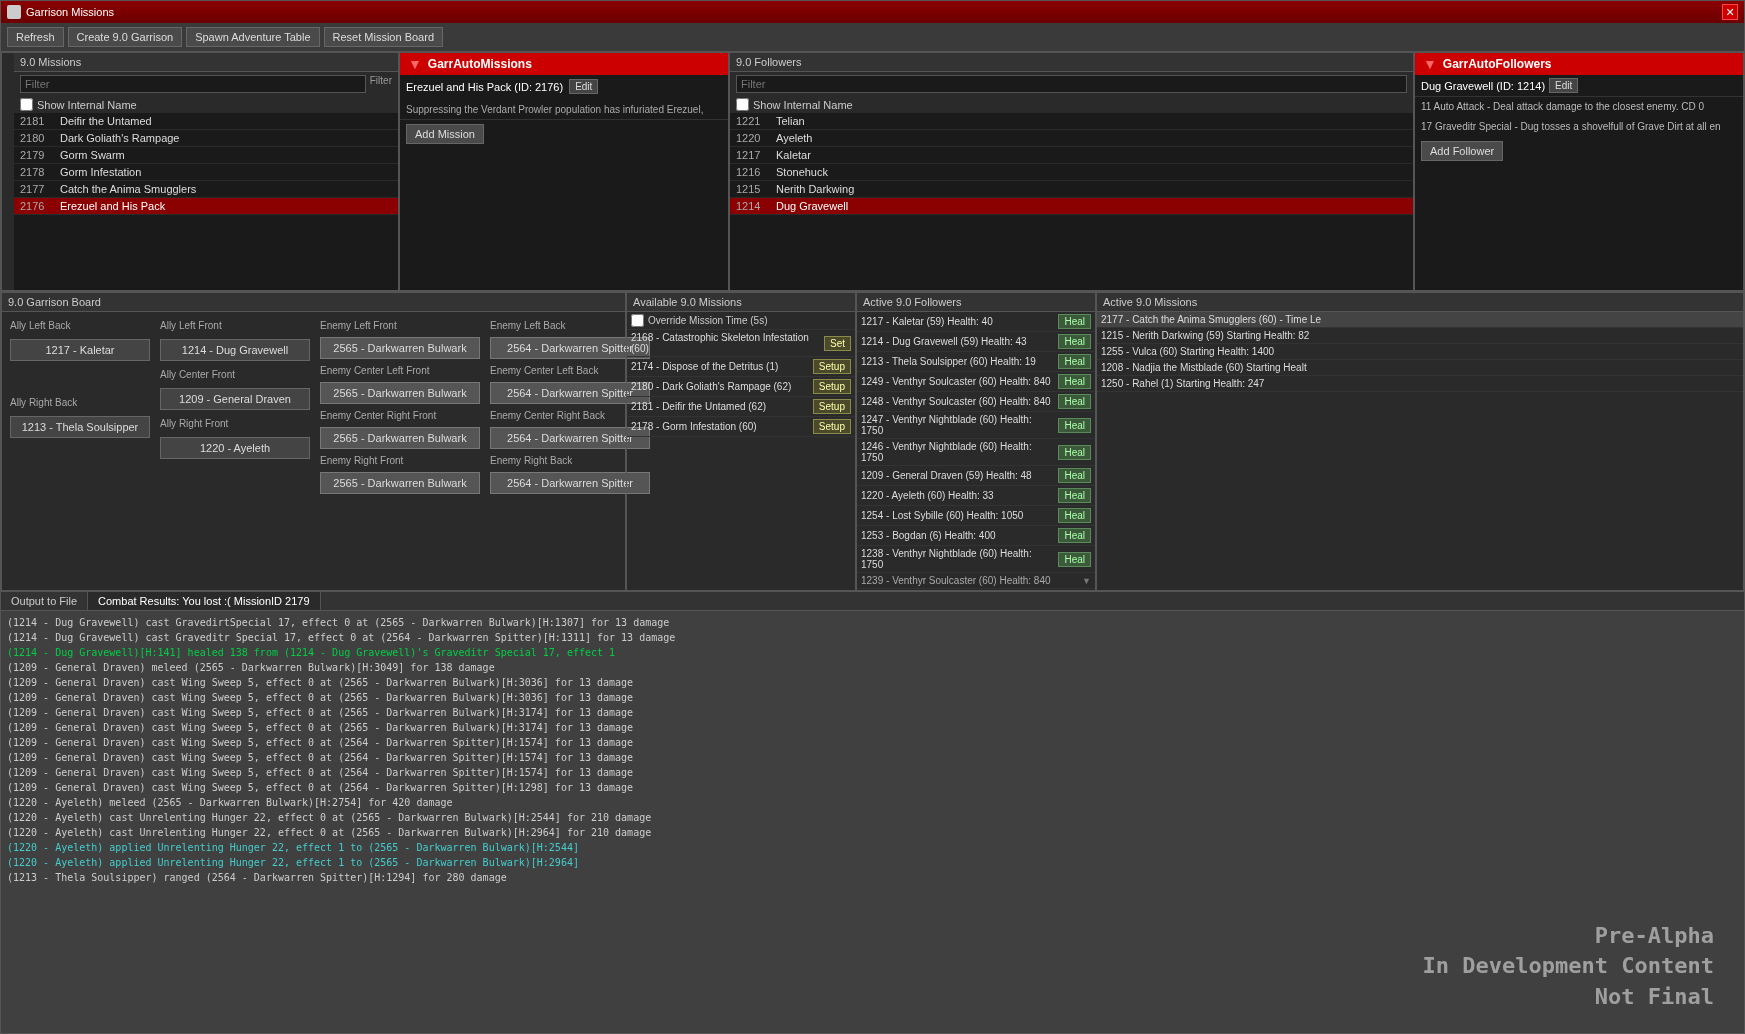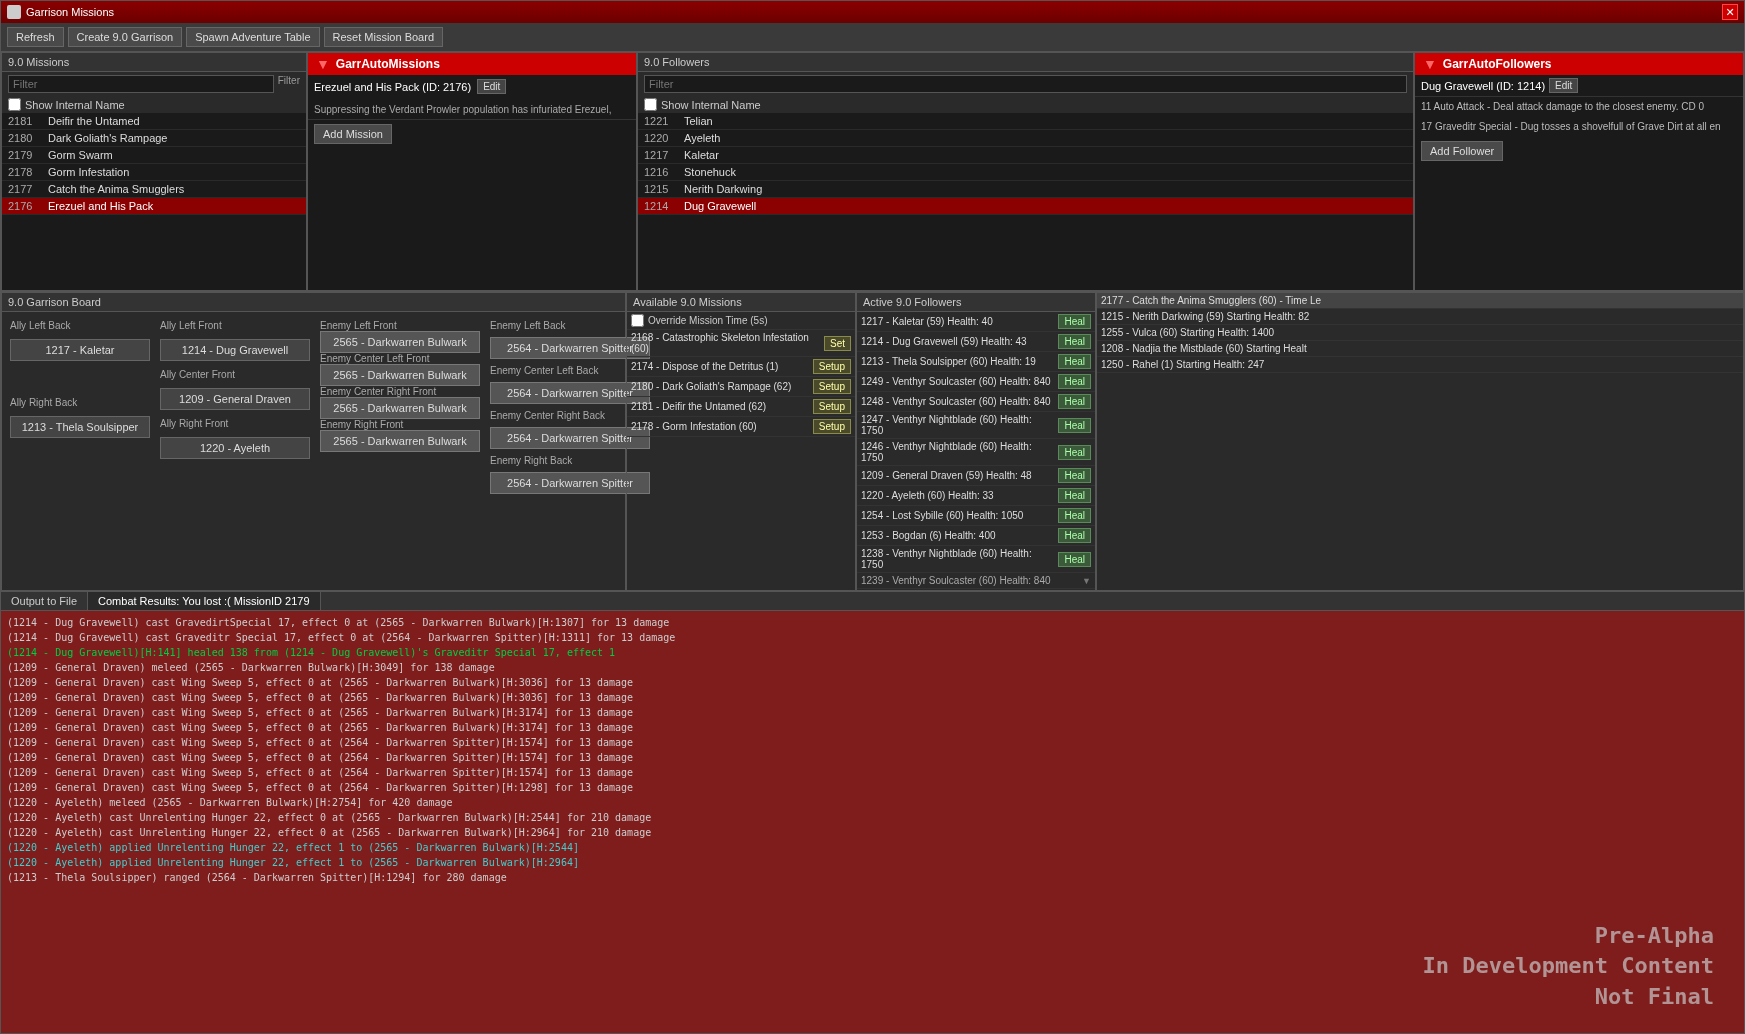--- a/index.html
+++ b/index.html
@@ -105,22 +105,23 @@
     }
     .panel-header {
       background: #333;
       padding: 3px 6px;
       font-size: 11px;
       color: #ccc;
       border-bottom: 1px solid #555;
       flex-shrink: 0;
     }
     .missions-panel {
-      width: 306px;
-      flex-shrink: 0;
+      width: 398px;
+      flex-shrink: 0;
+      padding-left: 12px;
     }
     .automissions-panel {
       width: 330px;
       flex-shrink: 0;
       background: #1a1a1a;
     }
     .followers-panel {
       flex: 1;
       min-width: 350px;
     }
@@ -288,21 +289,21 @@
       cursor: pointer;
       border-right: 1px solid #555;
       color: #ccc;
     }
     .output-tab.active {
       background: #2a2a2a;
       color: #fff;
     }
     .output-content {
       flex: 1;
-      background: #7f1d1d;
+      background: #404040;
       overflow-y: auto;
       padding: 4px 6px;
       font-size: 10px;
       font-family: Consolas, monospace;
       position: relative;
     }
     .output-line { margin: 1px 0; line-height: 1.4; }
     .output-line.normal { color: #ccc; }
     .output-line.heal { color: #00cc44; }
     .output-line.teal { color: #44cccc; }
@@ -500,21 +501,21 @@
           </div>
           <div style="display:flex;flex-direction:column;gap:8px;min-width:150px;">
             <div style="font-size:10px;color:#aaa;">Ally Left Front</div>
             <div class="board-slot-content">1214 - Dug Gravewell</div>
             <div style="font-size:10px;color:#aaa;">Ally Center Front</div>
             <div class="board-slot-content">1209 - General Draven</div>
             <div style="font-size:10px;color:#aaa;">Ally Right Front</div>
             <div class="board-slot-content">1220 - Ayeleth</div>
           </div>
 
-          <div style="display:flex;flex-direction:column;gap:0;min-width:160px;">
+          <div style="display:flex;flex-direction:column;gap:6px;min-width:160px;">
             <div style="font-size:10px;color:#aaa;">Enemy Left Front</div>
             <div class="enemy-slot">2565 - Darkwarren Bulwark</div>
             <div style="font-size:10px;color:#aaa;">Enemy Center Left Front</div>
             <div class="enemy-slot">2565 - Darkwarren Bulwark</div>
             <div style="font-size:10px;color:#aaa;">Enemy Center Right Front</div>
             <div class="enemy-slot">2565 - Darkwarren Bulwark</div>
             <div style="font-size:10px;color:#aaa;">Enemy Right Front</div>
             <div class="enemy-slot">2565 - Darkwarren Bulwark</div>
           </div>
 
@@ -613,20 +614,21 @@
             <button class="btn-heal">Heal</button>
           </div>
           <div class="follower-list-item">
             <span class="follower-info" style="color:#aaa;">1239 - Venthyr Soulcaster (60) Health: 840</span>
             <span style="font-size:9px;color:#777;">▼</span>
           </div>
         </div>
       </div>
 
       <div class="active-missions-panel">
+        <div class="panel-header">Active 9.0 Missions</div>
         <div class="scroll-area" style="flex:1;">
           <div class="active-mission-item selected">2177 - Catch the Anima Smugglers (60) - Time Le</div>
           <div class="active-mission-item">1215 - Nerith Darkwing (59) Starting Health: 82</div>
           <div class="active-mission-item">1255 - Vulca (60) Starting Health: 1400</div>
           <div class="active-mission-item">1208 - Nadjia the Mistblade (60) Starting Healt</div>
           <div class="active-mission-item">1250 - Rahel (1) Starting Health: 247</div>
         </div>
       </div>
     </div>
 

